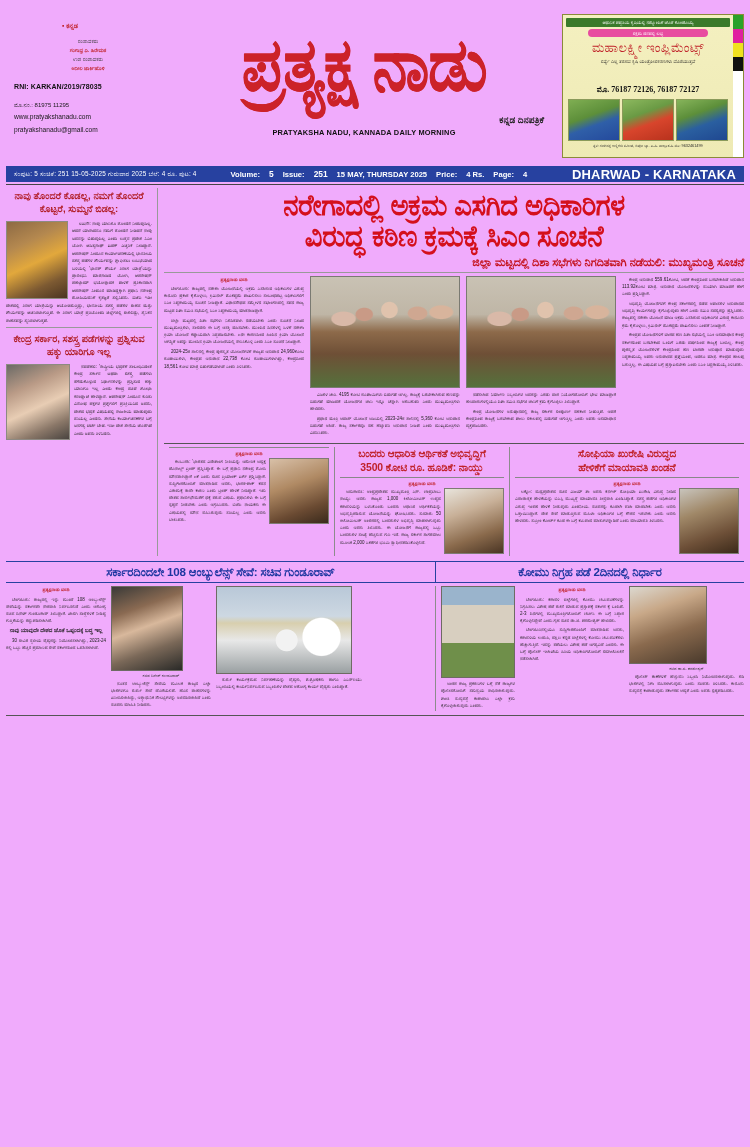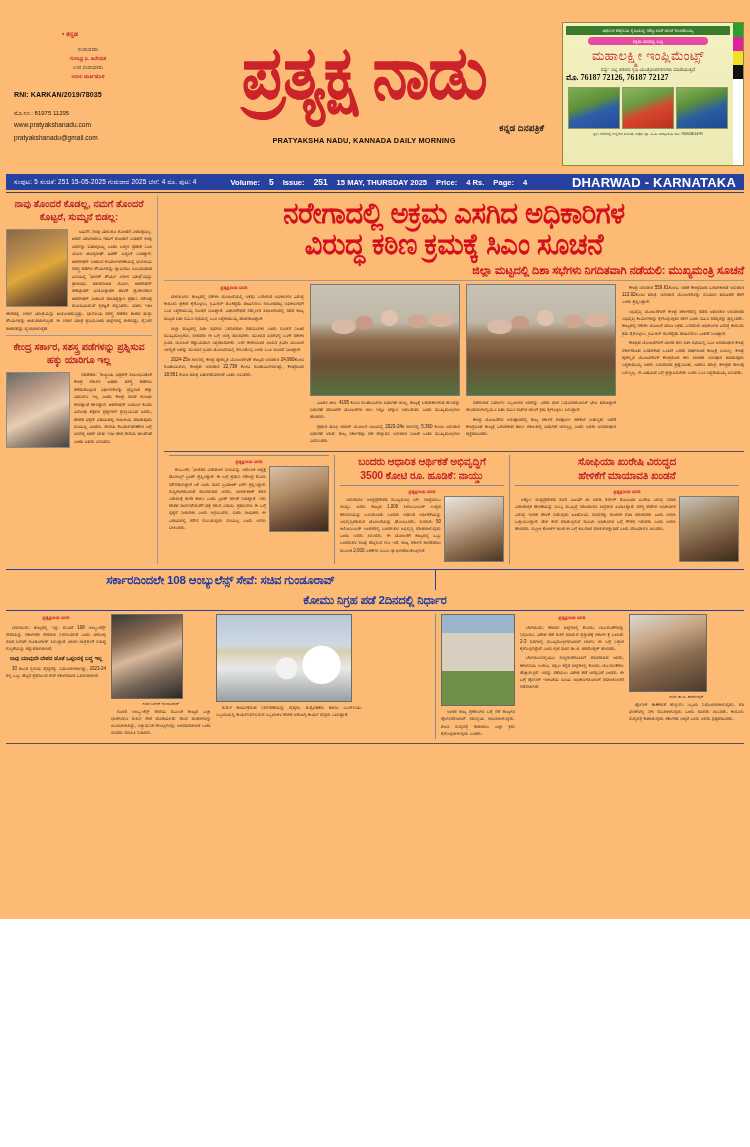--- a/index.html
+++ b/index.html
@@ -3,21 +3,21 @@
 <meta charset="utf-8">
 <style>
   * { box-sizing: border-box; margin: 0; padding: 0; }
   body {
     width: 750px; height: 1147px;
     background: #ffffff;
     font-family: "Liberation Sans", sans-serif;
     overflow: hidden;
     position: relative;
   }
-  .page { width: 750px; height: 919px; background: #fdba74; position: relative; padding: 16px 6px; }
+  .page { width: 750px; height: 1147px; background: #f0abfc; position: relative; padding: 8px 6px; }
 
   
   .masthead { display: flex; height: 156px; padding-top: 6px; }
   .mast-left { width: 160px; padding: 8px 4px 0 8px; }
   .mast-lang { font-size: 6.5px; color: #c0232a; font-weight: bold; margin-left: 48px; }
   .mast-lang:before { content: "\25AA"; color: #c0232a; margin-right: 2px; }
   .mast-credit { text-align: center; margin-top: 7px; }
   .mast-credit div { font-size: 5.2px; color: #3a3a3a; line-height: 1.7; }
   .mast-credit .nm { color: #c0232a; font-weight: bold; }
   .mast-rni { font-size: 7px; font-weight: bold; color: #111; margin-top: 11px; letter-spacing: .1px;}
@@ -37,21 +37,21 @@
   .mast-sub2 { font-size: 7.4px; color: #111; font-weight: bold; letter-spacing: .2px; margin-top: 2px; }
 
   .mast-ad { width: 182px; height: 144px; border: 1px solid #8a8a3a; position: relative; background: #f2efc8; overflow: hidden; }
   .ad-inner { position: absolute; left: 0; top: 0; right: 10px; bottom: 0; background: linear-gradient(#f4f0c0,#eeeab4); padding: 3px; }
   .ad-strip { position: absolute; right: 0; top: 0; width: 10px; height: 100%; background: #fff; }
   .ad-strip i { display: block; height: 14px; }
   .ad-l1 { background: #3a7a2a; color: #fff; font-size: 4.6px; text-align: center; padding: 2px 1px; border-radius: 1px; }
   .ad-l2 { background: #e84ca0; color: #fff; font-size: 4.6px; text-align: center; padding: 1.5px 1px; margin: 2px 22px 0; border-radius: 6px; }
   .ad-title { color: #c0232a; font-size: 13px; font-weight: normal; text-align: center; margin-top: 3px; letter-spacing: .3px; }
   .ad-desc { font-size: 4.8px; text-align: center; color: #1a1a1a; margin-top: 3px; }
-  .ad-phone { font-size: 8px; font-weight: bold; color: #111; margin-top: 1px; font-family: "Liberation Serif", serif;}
+  .ad-phone { font-size: 8px; font-weight: bold; text-align: center; color: #111; margin-top: 21px; font-family: "Liberation Serif", serif;}
   .ad-imgs { display: flex; gap: 2px; margin-top: 4px; padding: 0 2px; }
   .ad-imgs div { flex: 1; height: 42px; border: 1px solid #8a9a5a; }
   .ad-i1 { background: linear-gradient(160deg,#7fae52 0%,#5d8f3a 40%,#2f5fa8 60%,#24499c 100%); }
   .ad-i2 { background: linear-gradient(160deg,#8cb85e 0%,#6a9a44 35%,#d8452c 58%,#b8321d 100%); }
   .ad-i3 { background: linear-gradient(160deg,#86b45a 0%,#5d8f3a 35%,#2a5fa0 60%,#1f4790 100%); }
   .ad-foot { font-size: 3.8px; text-align: center; color: #2a2a2a; margin-top: 3px; }
 
   
   .infobar {
     background: #2741a0; color: #fff; height: 16px;
@@ -128,21 +128,21 @@
   .ms-body p { text-indent: 6px; margin-bottom: 2px; } .ms-2 { width: 170px; } .ms-3 { width: 175px; } .ms-4 { flex: 1; }
   .face {
     width: 60px; height: 66px; float: right; margin: 0 0 2px 3px;
     border: 1px solid #7e7b74;
   }
   .face-a { background: linear-gradient(160deg,#d8c0a8 0%,#b08a64 40%,#6a4a32 75%,#3a2a1c 100%); }
   .face-b { background: linear-gradient(160deg,#e8e4dc 0%,#c8b098 35%,#8a6a4c 70%,#4a3524 100%); }
   .face-c { background: linear-gradient(160deg,#c8c4bc 0%,#a08868 35%,#6e5038 70%,#3c2a1a 100%); }
 
   
-  .botbar { border-top: 1.5px solid #2741a0; border-bottom: 1px solid #2741a0; margin-top: 5px; display: flex; flex-direction: column; }
+  .botbar { border-top: 1.5px solid #2741a0; border-bottom: 1px solid #2741a0; margin-top: 5px; display: flex; }
   .bh {
     color: #1d36a0; font-weight: bold; font-size: 11.6px; text-align: center;
     padding: 3px 6px; letter-spacing: -0.2px;
   }
   .bh-1 { width: 430px; border-right: 1px solid #2741a0; }
   .bh-2 { flex: 1; }
 
   .botwrap { display: flex; margin-top: 3px; }
   .bot-left { width: 430px; padding-right: 5px; border-right: 1px solid #8c8c8c; display: flex; gap: 5px; }
   .bot-right { flex: 1; padding-left: 5px; display: flex; gap: 5px; }

